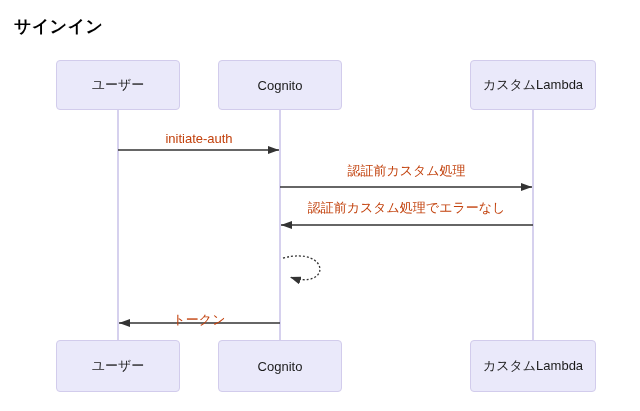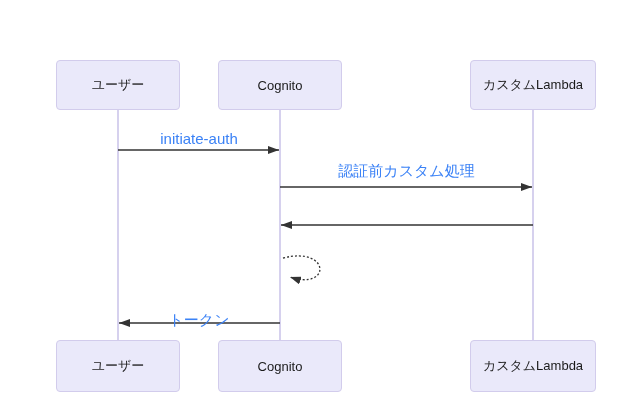--- a/index.html
+++ b/index.html
@@ -38,32 +38,33 @@
     align-items: center;
     justify-content: center;
   }
   .actor-box.bottom { height: 52px; }
   .actor-label {
     font-size: 13px;
     color: #1a1a1a;
   }
   .msg-label {
     position: absolute;
-    font-size: 15px;
-    color: #3b82f6;
+    font-size: 13px;
+    color: #c2410c;
     text-align: center;
     line-height: 15px;
     white-space: nowrap;
   }
 </style>
 </head>
 <body>
 
 <div class="canvas">
 
+  <div class="diagram-title">サインイン</div>
 
   <svg class="svg-layer" width="640" height="411" viewBox="0 0 640 411">
     <defs>
       <marker id="ah" viewBox="0 0 11 8" refX="11" refY="4" markerUnits="userSpaceOnUse" markerWidth="11" markerHeight="8" orient="auto-start-reverse">
         <path d="M0,0 L11,4 L0,8 z" fill="#333333"></path>
       </marker>
     </defs>
 
     <line x1="118" y1="110" x2="118" y2="340" stroke="#C9C2E8" stroke-width="1.5"></line>
     <line x1="280" y1="110" x2="280" y2="340" stroke="#C9C2E8" stroke-width="1.5"></line>
@@ -91,15 +92,16 @@
   </div>
   <div class="actor-box bottom" style="left:218px; top:340px; width:124px;">
     <span class="actor-label">Cognito</span>
   </div>
   <div class="actor-box bottom" style="left:470px; top:340px; width:126px;">
     <span class="actor-label">カスタムLambda</span>
   </div>
 
   <div class="msg-label" style="left:118px; top:131px; width:162px;">initiate-auth</div>
   <div class="msg-label" style="left:280px; top:163px; width:253px;">認証前カスタム処理</div>
+  <div class="msg-label" style="left:280px; top:200px; width:253px;">認証前カスタム処理でエラーなし</div>
   <div class="msg-label" style="left:118px; top:312px; width:162px;">トークン</div>
 
 </div>
 
 </body></html>

